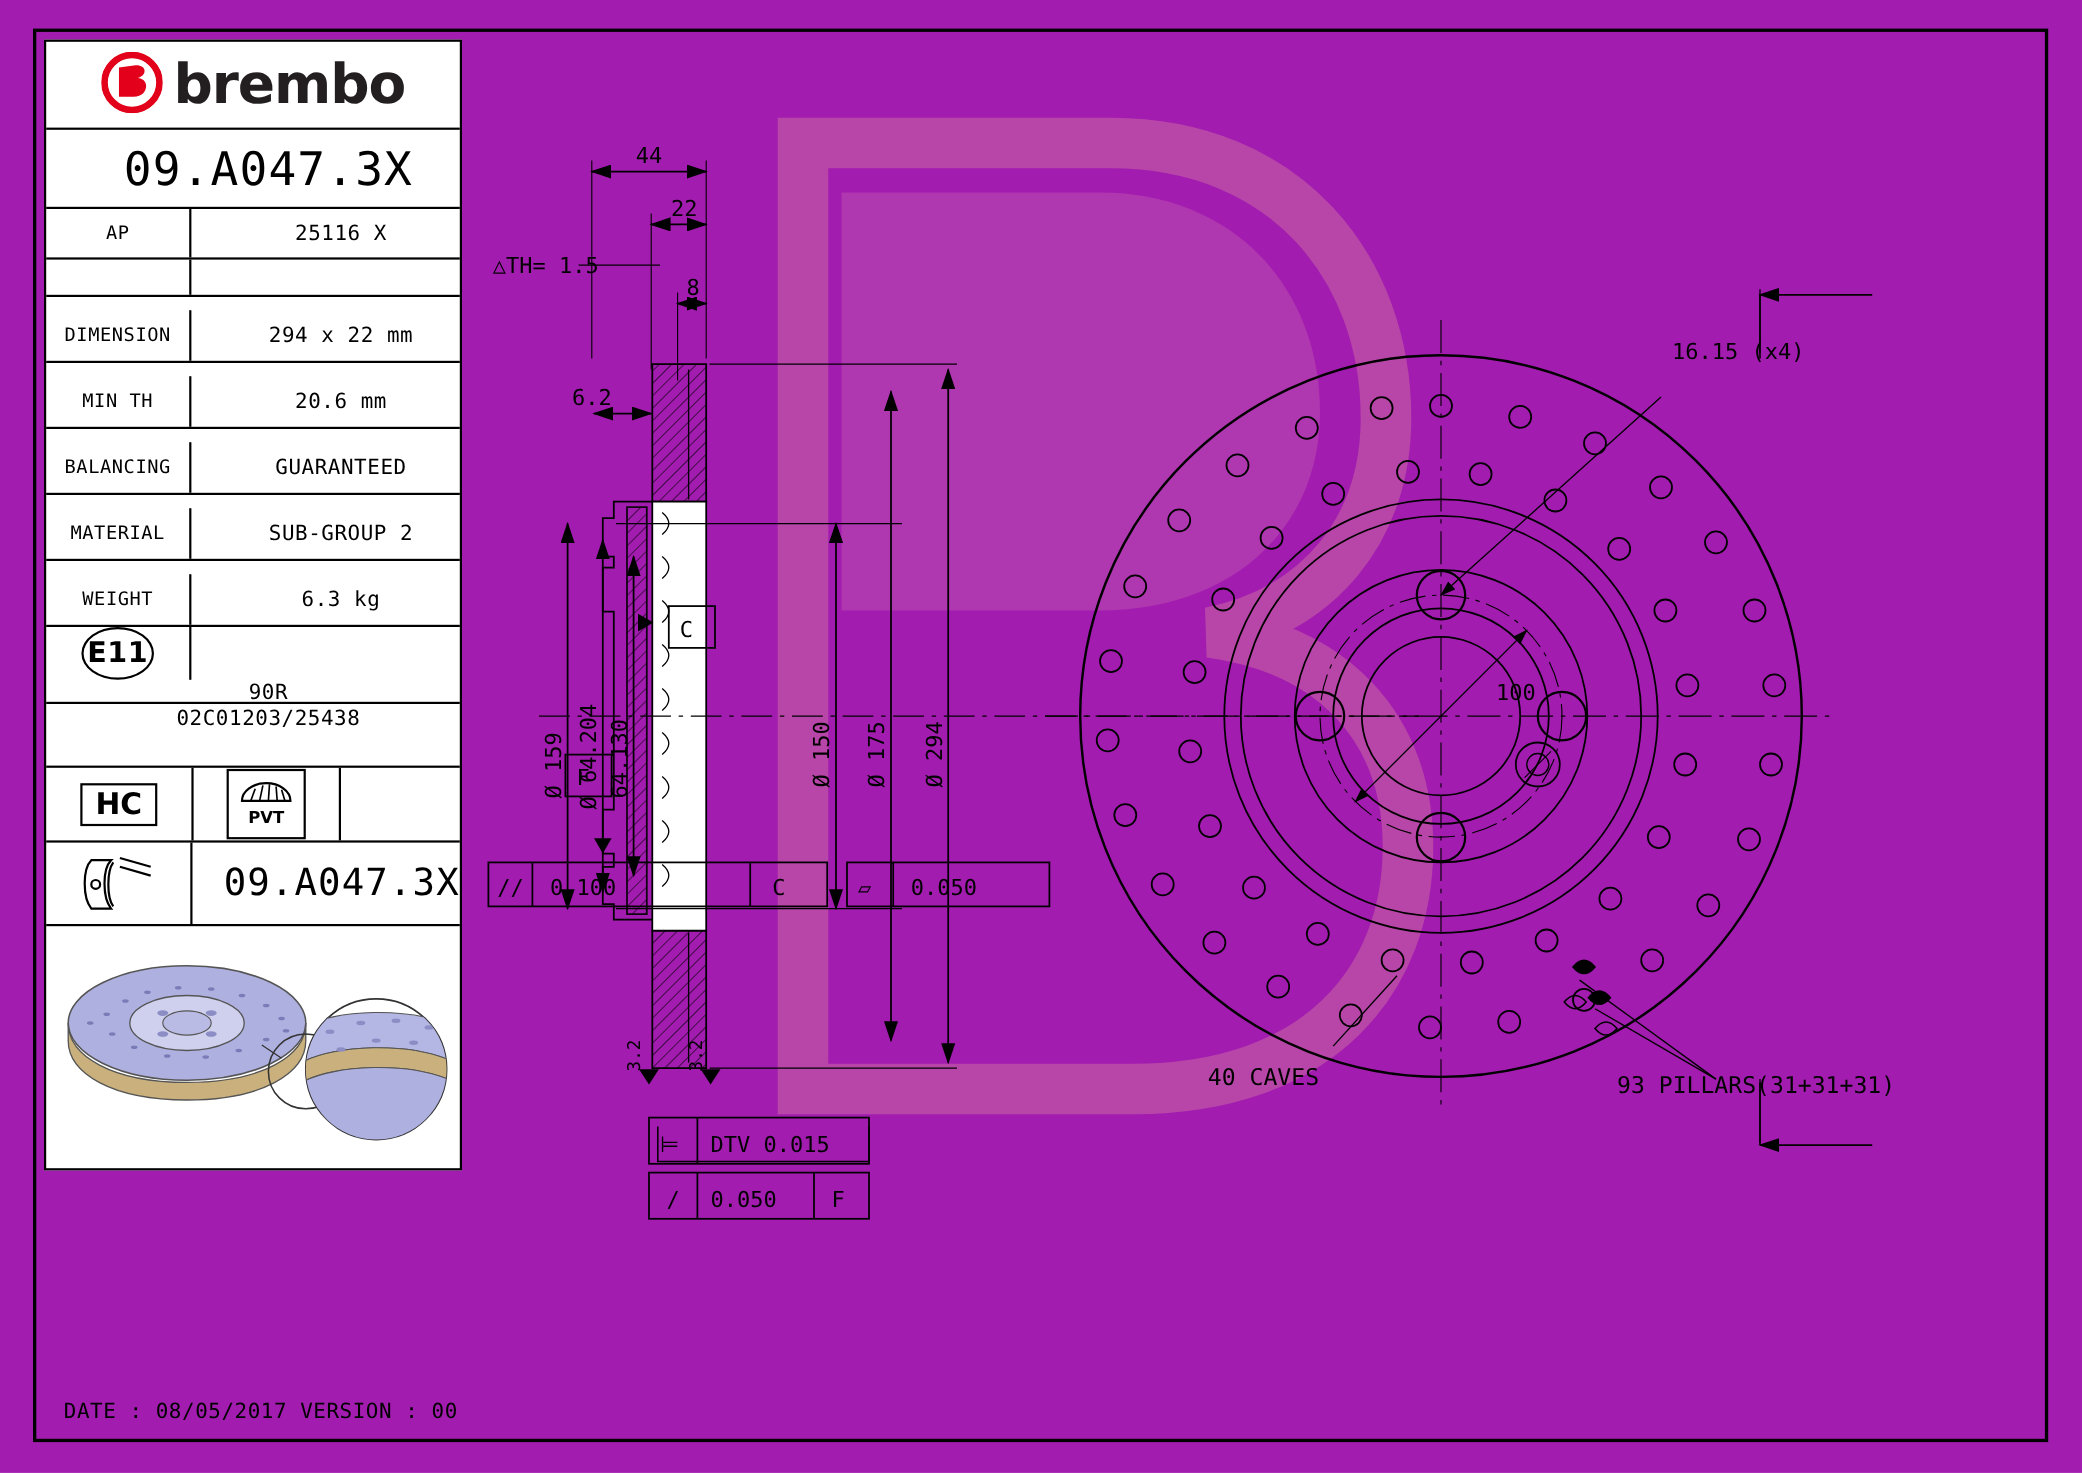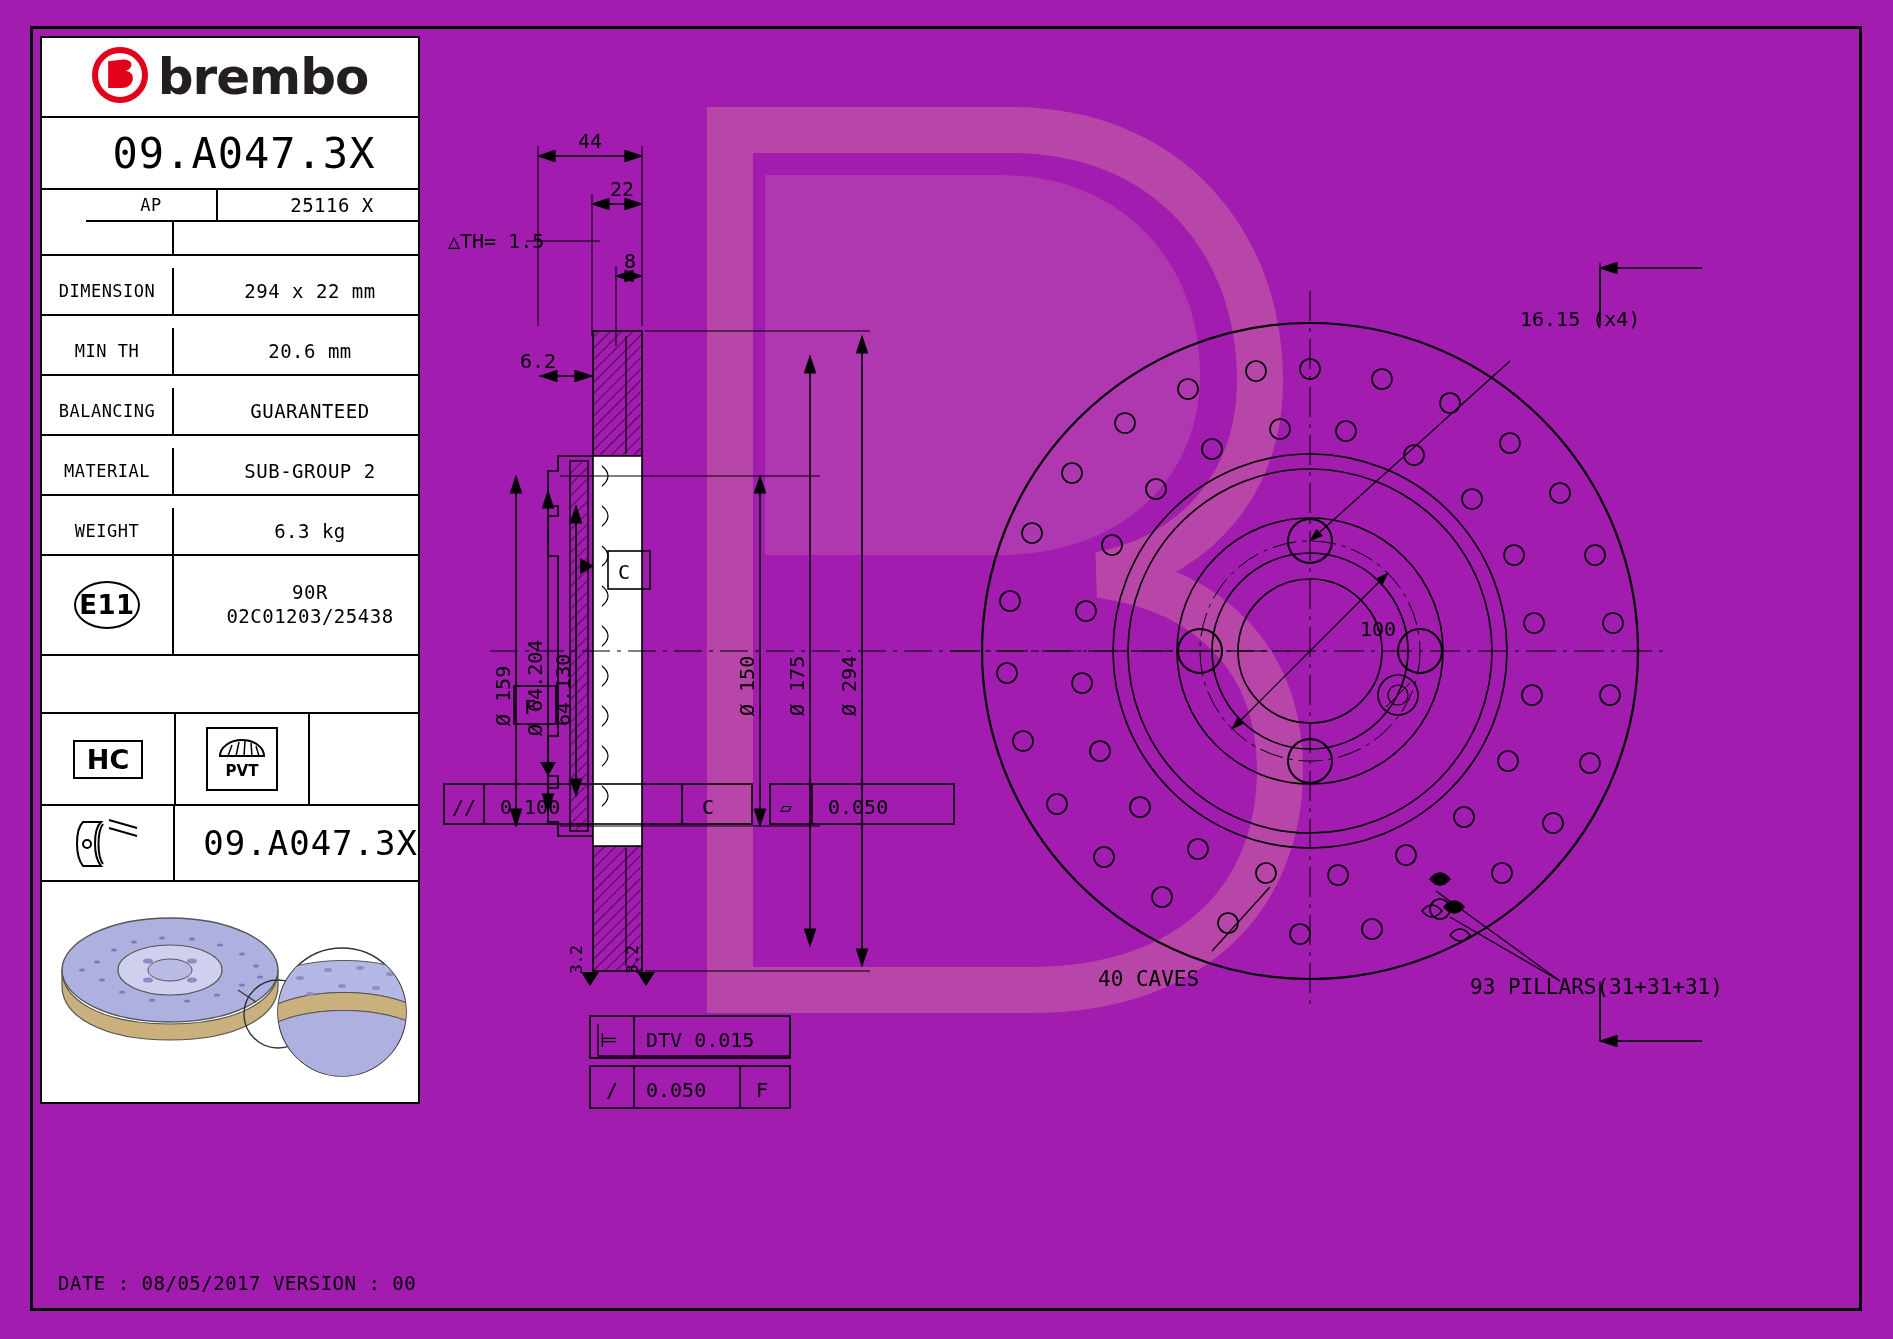--- a/index.html
+++ b/index.html
@@ -81,36 +81,36 @@
     letter-spacing: -1px;
     color: #231f20;
   }
 
   .partno-row { height: 72px; }
   .partno {
     font-size: 42px;
     letter-spacing: 1px;
     font-family: "DejaVu Sans Mono", monospace;
   }
-  .ap-row { height: 32px; margin-left: 44px; }
+  .ap-row { height: 46px; }
   .blank-row { height: 34px; }
   .data-row { height: 48px; margin-top: 12px; }
-  .e11-row { height: 100px; }
+  .e11-row { height: 70px; flex-direction: column; }
   .e11-badge {
     font-family: "DejaVu Sans", sans-serif;
     font-weight: bold;
     font-size: 26px;
     border: 2px solid #000;
     border-radius: 50%;
     width: 62px; height: 44px;
     display: flex; align-items: center; justify-content: center;
   }
   .e11-text { line-height: 1.25; text-align: center; font-size: 19px; }
   .spacer-row { height: 58px; }
-  .marks-row { height: 92px; }
+  .marks-row { height: 68px; }
   .marks-cell {
     width: 132px;
     border-right: 2px solid #000;
     display: flex; align-items: center; justify-content: center;
   }
   .hc-badge {
     border: 2px solid #000;
     font-family: "DejaVu Sans", sans-serif;
     font-weight: bold;
     font-size: 27px;

